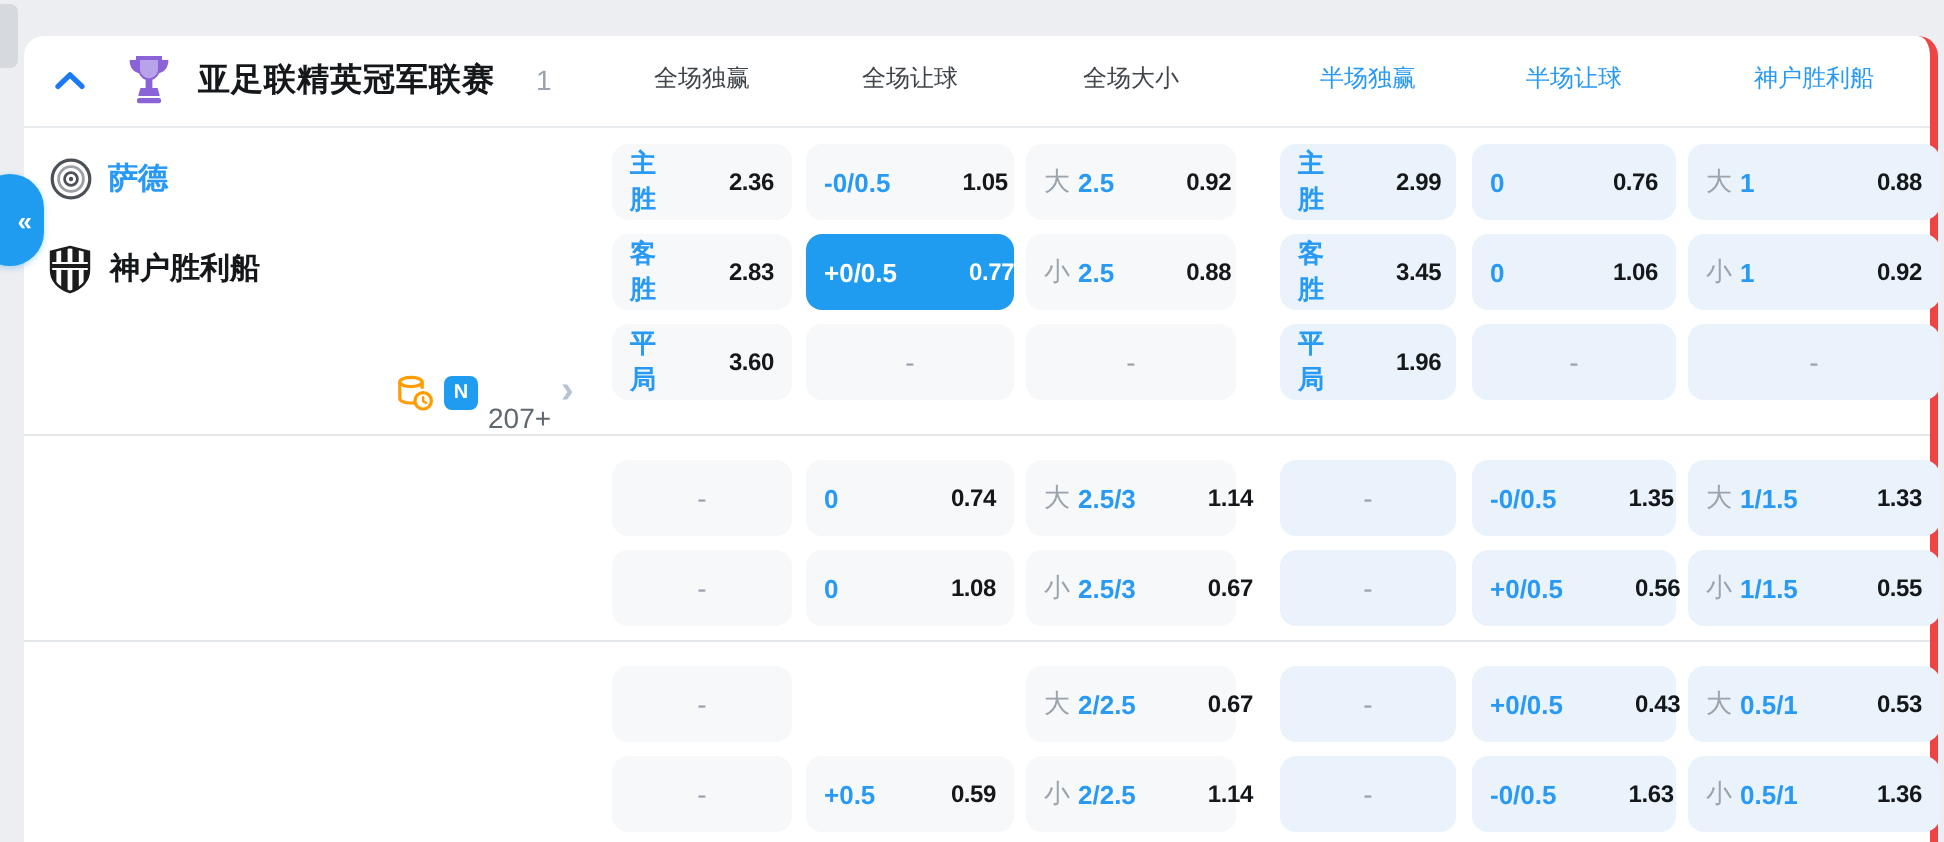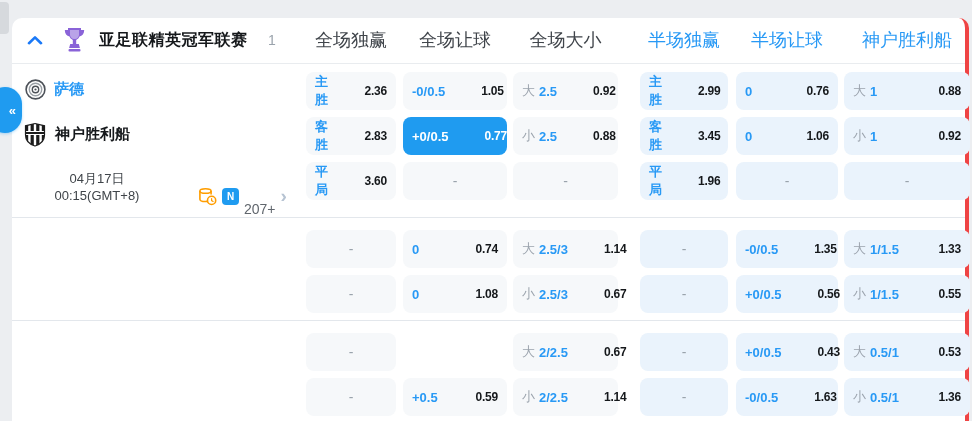--- a/index.html
+++ b/index.html
@@ -23,21 +23,21 @@
   
   .card{
     position:absolute;left:12px;top:18px;width:957px;height:413px;background:#fff;
     border-radius:10px 10px 0 0;border-right:4px solid #ef4444;box-sizing:border-box;
   }
   .card-header{position:absolute;left:0;top:0;right:0;height:45px;border-bottom:1px solid #e9ecef;}
   .collapse-btn{position:absolute;left:14px;top:13px;width:18px;height:18px;display:flex;align-items:center;justify-content:center;cursor:pointer;}
   .trophy{position:absolute;left:52px;top:9px;width:21px;height:26px;}
   .league-title{position:absolute;left:87px;top:12px;font-size:16px;font-weight:700;color:#15181b;letter-spacing:.5px;}
   .league-count{position:absolute;left:256px;top:14px;font-size:14px;color:#9aa3ac;}
-  .col-head{position:absolute;top:0;height:45px;line-height:45px;text-align:center;font-size:18px;color:#40454b;}
+  .col-head{position:absolute;top:0;height:45px;line-height:45px;text-align:center;font-size:12px;color:#40454b;font-family:Liberation Mono, monospace;}
   .col-head.half{color:#2899f5;}
 
   
   .team-row{position:absolute;display:flex;align-items:center;gap:8px;}
   .team-row.home{left:13px;top:61px;}
   .team-row.away{left:11px;top:104px;}
   .team-name{font-size:15px;font-weight:700;}
   .team-name.home{color:#2899f5;}
   .team-name.away{color:#15181b;font-family:Liberation Mono, monospace;}
   .datetime{position:absolute;left:0px;top:152px;width:170px;text-align:center;color:#3f4449;font-size:13px;line-height:17px;}
@@ -124,24 +124,20 @@
           <rect x="13.2" y="0" width="3.2" height="25" fill="#1c1c1c"></rect>
           <rect x="18.8" y="0" width="3.2" height="25" fill="#1c1c1c"></rect>
           <rect x="0" y="9" width="24" height="4" fill="#fff"></rect>
           <rect x="0" y="10" width="24" height="2" fill="#1c1c1c"></rect>
         </g>
         <path d="M12 1.5l9.5 2.3v9.2c0 5.5-4 9.3-9.5 11-5.5-1.7-9.5-5.5-9.5-11V3.8z" fill="none" stroke="#1c1c1c" stroke-width="1.2"></path>
       </svg>
       <span class="team-name away">神户胜利船</span>
     </div>
 
-    <div class="datetime">
-      <div>04月17日</div>
-      <div>00:15(GMT+8)</div>
-    </div>
 
     <div class="more-link">
       <svg width="19" height="19" viewBox="0 0 19 19">
         <g stroke="#ff9d00" stroke-width="1.6" fill="none">
           <ellipse cx="7.5" cy="4" rx="5.6" ry="2.3"></ellipse>
           <path d="M1.9 4v8.2c0 1.3 2.5 2.3 5.6 2.3.6 0 1.2 0 1.8-.1"></path>
           <path d="M13.1 4v3.4"></path>
         </g>
         <circle cx="13.6" cy="13.4" r="4.1" fill="#fff" stroke="#ff9d00" stroke-width="1.6"></circle>
         <path d="M13.6 11.6v2l1.5.9" stroke="#ff9d00" stroke-width="1.2" fill="none" stroke-linecap="round"></path>

